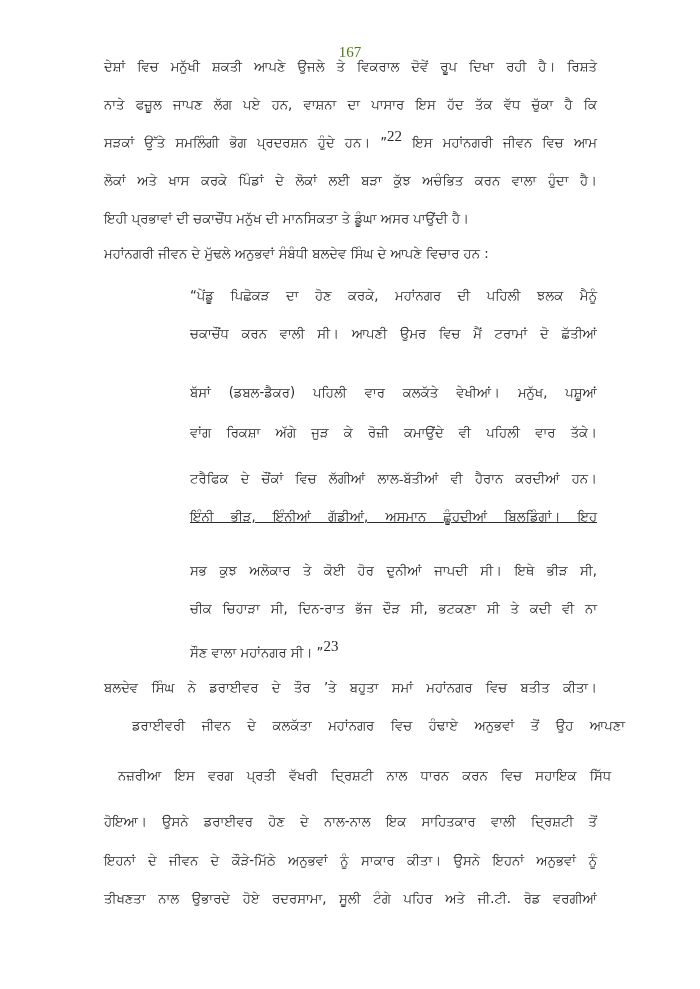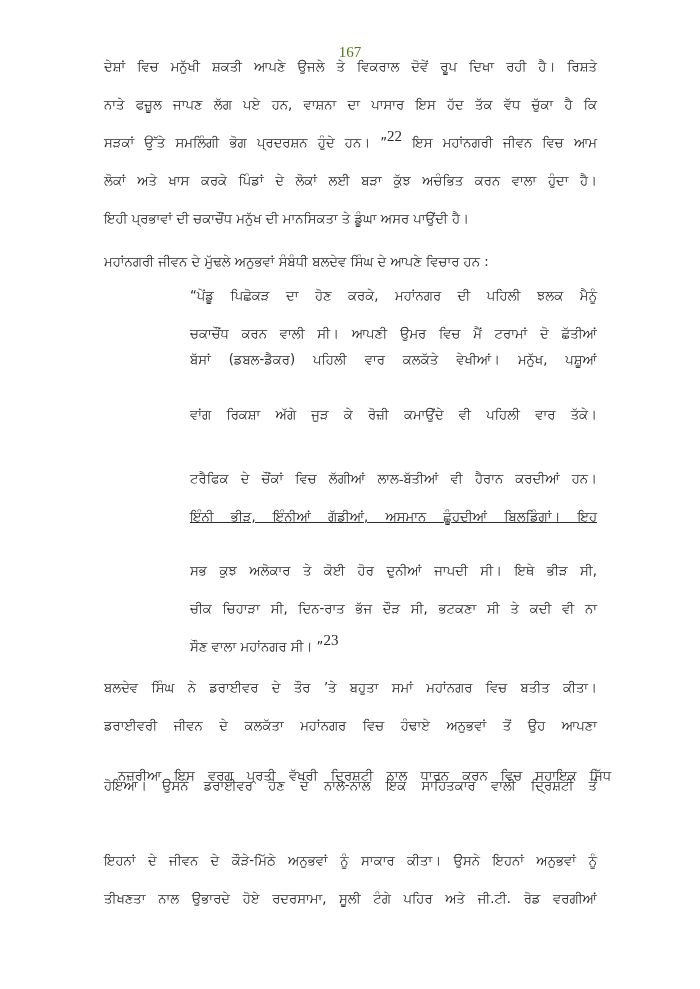--- a/index.html
+++ b/index.html
@@ -42,54 +42,55 @@
       text-align-last: left;
     }
     .quote-line {
       left: 190px;
       width: 407px;
       text-align: justify;
       text-align-last: justify;
     }
     .quote-line.last {
       text-align-last: left;
+      margin-top: 6px;
     }
     sup {
       font-family: "Liberation Serif", serif;
       font-size: 15px;
       vertical-align: 6px;
       line-height: 0;
     }
   </style>
 </head>
 <body>
 
 <div class="page-number">167</div>
 
 <div>
   <div class="line body-line" style="top:57px;">ਦੇਸ਼ਾਂ ਵਿਚ ਮਨੁੱਖੀ ਸ਼ਕਤੀ ਆਪਣੇ ਉਜਲੇ ਤੇ ਵਿਕਰਾਲ ਦੋਵੇਂ ਰੂਪ ਦਿਖਾ ਰਹੀ ਹੈ। ਰਿਸ਼ਤੇ</div>
   <div class="line body-line" style="top:95px;">ਨਾਤੇ ਫਜ਼ੂਲ ਜਾਪਣ ਲੱਗ ਪਏ ਹਨ, ਵਾਸ਼ਨਾ ਦਾ ਪਾਸਾਰ ਇਸ ਹੱਦ ਤੱਕ ਵੱਧ ਚੁੱਕਾ ਹੈ ਕਿ</div>
   <div class="line body-line" style="top:133px;"><span>ਸੜਕਾਂ ਉੱਤੇ ਸਮਲਿੰਗੀ ਭੋਗ ਪ੍ਰਦਰਸ਼ਨ ਹੁੰਦੇ ਹਨ। ”</span><sup>22</sup><span> ਇਸ ਮਹਾਂਨਗਰੀ ਜੀਵਨ ਵਿਚ ਆਮ</span></div>
   <div class="line body-line" style="top:171px;">ਲੋਕਾਂ ਅਤੇ ਖਾਸ ਕਰਕੇ ਪਿੰਡਾਂ ਦੇ ਲੋਕਾਂ ਲਈ ਬੜਾ ਕੁੱਝ ਅਚੰਭਿਤ ਕਰਨ ਵਾਲਾ ਹੁੰਦਾ ਹੈ।</div>
   <div class="line body-line last" style="top:209px;">ਇਹੀ ਪ੍ਰਭਾਵਾਂ ਦੀ ਚਕਾਚੌਂਧ ਮਨੁੱਖ ਦੀ ਮਾਨਸਿਕਤਾ ਤੇ ਡੂੰਘਾ ਅਸਰ ਪਾਉਂਦੀ ਹੈ।</div>
-  <div class="line body-line last" style="top:252px;">ਮਹਾਂਨਗਰੀ ਜੀਵਨ ਦੇ ਮੁੱਢਲੇ ਅਨੁਭਵਾਂ ਸੰਬੰਧੀ ਬਲਦੇਵ ਸਿੰਘ ਦੇ ਆਪਣੇ ਵਿਚਾਰ ਹਨ :</div>
+  <div class="line body-line last" style="top:244px;">ਮਹਾਂਨਗਰੀ ਜੀਵਨ ਦੇ ਮੁੱਢਲੇ ਅਨੁਭਵਾਂ ਸੰਬੰਧੀ ਬਲਦੇਵ ਸਿੰਘ ਦੇ ਆਪਣੇ ਵਿਚਾਰ ਹਨ :</div>
 </div>
 
 <div>
   <div class="line quote-line" style="top:286px;">“ਪੇਂਡੂ ਪਿਛੋਕੜ ਦਾ ਹੋਣ ਕਰਕੇ, ਮਹਾਂਨਗਰ ਦੀ ਪਹਿਲੀ ਝਲਕ ਮੈਨੂੰ</div>
   <div class="line quote-line" style="top:324px;">ਚਕਾਚੌਂਧ ਕਰਨ ਵਾਲੀ ਸੀ। ਆਪਣੀ ਉਮਰ ਵਿਚ ਮੈਂ ਟਰਾਮਾਂ ਦੋ ਛੱਤੀਆਂ</div>
-  <div class="line quote-line" style="top:350px;">ਬੱਸਾਂ (ਡਬਲ-ਡੈਕਰ) ਪਹਿਲੀ ਵਾਰ ਕਲਕੱਤੇ ਵੇਖੀਆਂ। ਮਨੁੱਖ, ਪਸ਼ੂਆਂ</div>
-  <div class="line quote-line" style="top:405px;">ਵਾਂਗ ਰਿਕਸ਼ਾ ਅੱਗੇ ਜੁੜ ਕੇ ਰੋਜ਼ੀ ਕਮਾਉਂਦੇ ਵੀ ਪਹਿਲੀ ਵਾਰ ਤੱਕੇ।</div>
+  <div class="line quote-line" style="top:383px;">ਬੱਸਾਂ (ਡਬਲ-ਡੈਕਰ) ਪਹਿਲੀ ਵਾਰ ਕਲਕੱਤੇ ਵੇਖੀਆਂ। ਮਨੁੱਖ, ਪਸ਼ੂਆਂ</div>
+  <div class="line quote-line" style="top:423px;">ਵਾਂਗ ਰਿਕਸ਼ਾ ਅੱਗੇ ਜੁੜ ਕੇ ਰੋਜ਼ੀ ਕਮਾਉਂਦੇ ਵੀ ਪਹਿਲੀ ਵਾਰ ਤੱਕੇ।</div>
   <div class="line quote-line" style="top:469px;font-family:Liberation Serif, serif;">ਟਰੈਫਿਕ ਦੇ ਚੌਂਕਾਂ ਵਿਚ ਲੱਗੀਆਂ ਲਾਲ-ਬੱਤੀਆਂ ਵੀ ਹੈਰਾਨ ਕਰਦੀਆਂ ਹਨ।</div>
   <div class="line quote-line" style="top:507px;text-decoration:underline;">ਇੰਨੀ ਭੀੜ, ਇੰਨੀਆਂ ਗੱਡੀਆਂ, ਅਸਮਾਨ ਛੂੰਹਦੀਆਂ ਬਿਲਡਿੰਗਾਂ। ਇਹ</div>
   <div class="line quote-line" style="top:561px;">ਸਭ ਕੁਝ ਅਲੋਕਾਰ ਤੇ ਕੋਈ ਹੋਰ ਦੁਨੀਆਂ ਜਾਪਦੀ ਸੀ। ਇਥੇ ਭੀੜ ਸੀ,</div>
   <div class="line quote-line" style="top:599px;">ਚੀਕ ਚਿਹਾੜਾ ਸੀ, ਦਿਨ-ਰਾਤ ਭੱਜ ਦੌੜ ਸੀ, ਭਟਕਣਾ ਸੀ ਤੇ ਕਦੀ ਵੀ ਨਾ</div>
   <div class="line quote-line last" style="top:637px;"><span>ਸੌਣ ਵਾਲਾ ਮਹਾਂਨਗਰ ਸੀ। ”</span><sup>23</sup></div>
 </div>
 
 <div>
   <div class="line body-line" style="top:678px;">ਬਲਦੇਵ ਸਿੰਘ ਨੇ ਡਰਾਈਵਰ ਦੇ ਤੌਰ ’ਤੇ ਬਹੁਤਾ ਸਮਾਂ ਮਹਾਂਨਗਰ ਵਿਚ ਬਤੀਤ ਕੀਤਾ।</div>
-  <div class="line body-line" style="top:716px;">ਡਰਾਈਵਰੀ ਜੀਵਨ ਦੇ ਕਲਕੱਤਾ ਮਹਾਂਨਗਰ ਵਿਚ ਹੰਢਾਏ ਅਨੁਭਵਾਂ ਤੋਂ ਉਹ ਆਪਣਾ</div>
+  <div class="line body-line" style="top:716px;margin-left:28px;">ਡਰਾਈਵਰੀ ਜੀਵਨ ਦੇ ਕਲਕੱਤਾ ਮਹਾਂਨਗਰ ਵਿਚ ਹੰਢਾਏ ਅਨੁਭਵਾਂ ਤੋਂ ਉਹ ਆਪਣਾ</div>
   <div class="line body-line" style="top:766px;margin-left:14px;">ਨਜ਼ਰੀਆ ਇਸ ਵਰਗ ਪ੍ਰਤੀ ਵੱਖਰੀ ਦ੍ਰਿਸ਼ਟੀ ਨਾਲ ਧਾਰਨ ਕਰਨ ਵਿਚ ਸਹਾਇਕ ਸਿੱਧ</div>
-  <div class="line body-line" style="top:776px;">ਹੋਇਆ। ਉਸਨੇ ਡਰਾਈਵਰ ਹੋਣ ਦੇ ਨਾਲ-ਨਾਲ ਇਕ ਸਾਹਿਤਕਾਰ ਵਾਲੀ ਦ੍ਰਿਸ਼ਟੀ ਤੋਂ</div>
+  <div class="line body-line" style="top:812px;">ਹੋਇਆ। ਉਸਨੇ ਡਰਾਈਵਰ ਹੋਣ ਦੇ ਨਾਲ-ਨਾਲ ਇਕ ਸਾਹਿਤਕਾਰ ਵਾਲੀ ਦ੍ਰਿਸ਼ਟੀ ਤੋਂ</div>
   <div class="line body-line" style="top:851px;">ਇਹਨਾਂ ਦੇ ਜੀਵਨ ਦੇ ਕੌੜੇ-ਮਿੱਠੇ ਅਨੁਭਵਾਂ ਨੂੰ ਸਾਕਾਰ ਕੀਤਾ। ਉਸਨੇ ਇਹਨਾਂ ਅਨੁਭਵਾਂ ਨੂੰ</div>
   <div class="line body-line" style="top:889px;">ਤੀਖਣਤਾ ਨਾਲ ਉਭਾਰਦੇ ਹੋਏ ਰਦਰਸਾਮਾ, ਸੂਲੀ ਟੰਗੇ ਪਹਿਰ ਅਤੇ ਜੀ.ਟੀ. ਰੋਡ ਵਰਗੀਆਂ</div>
 </div>
 
 </body></html>

